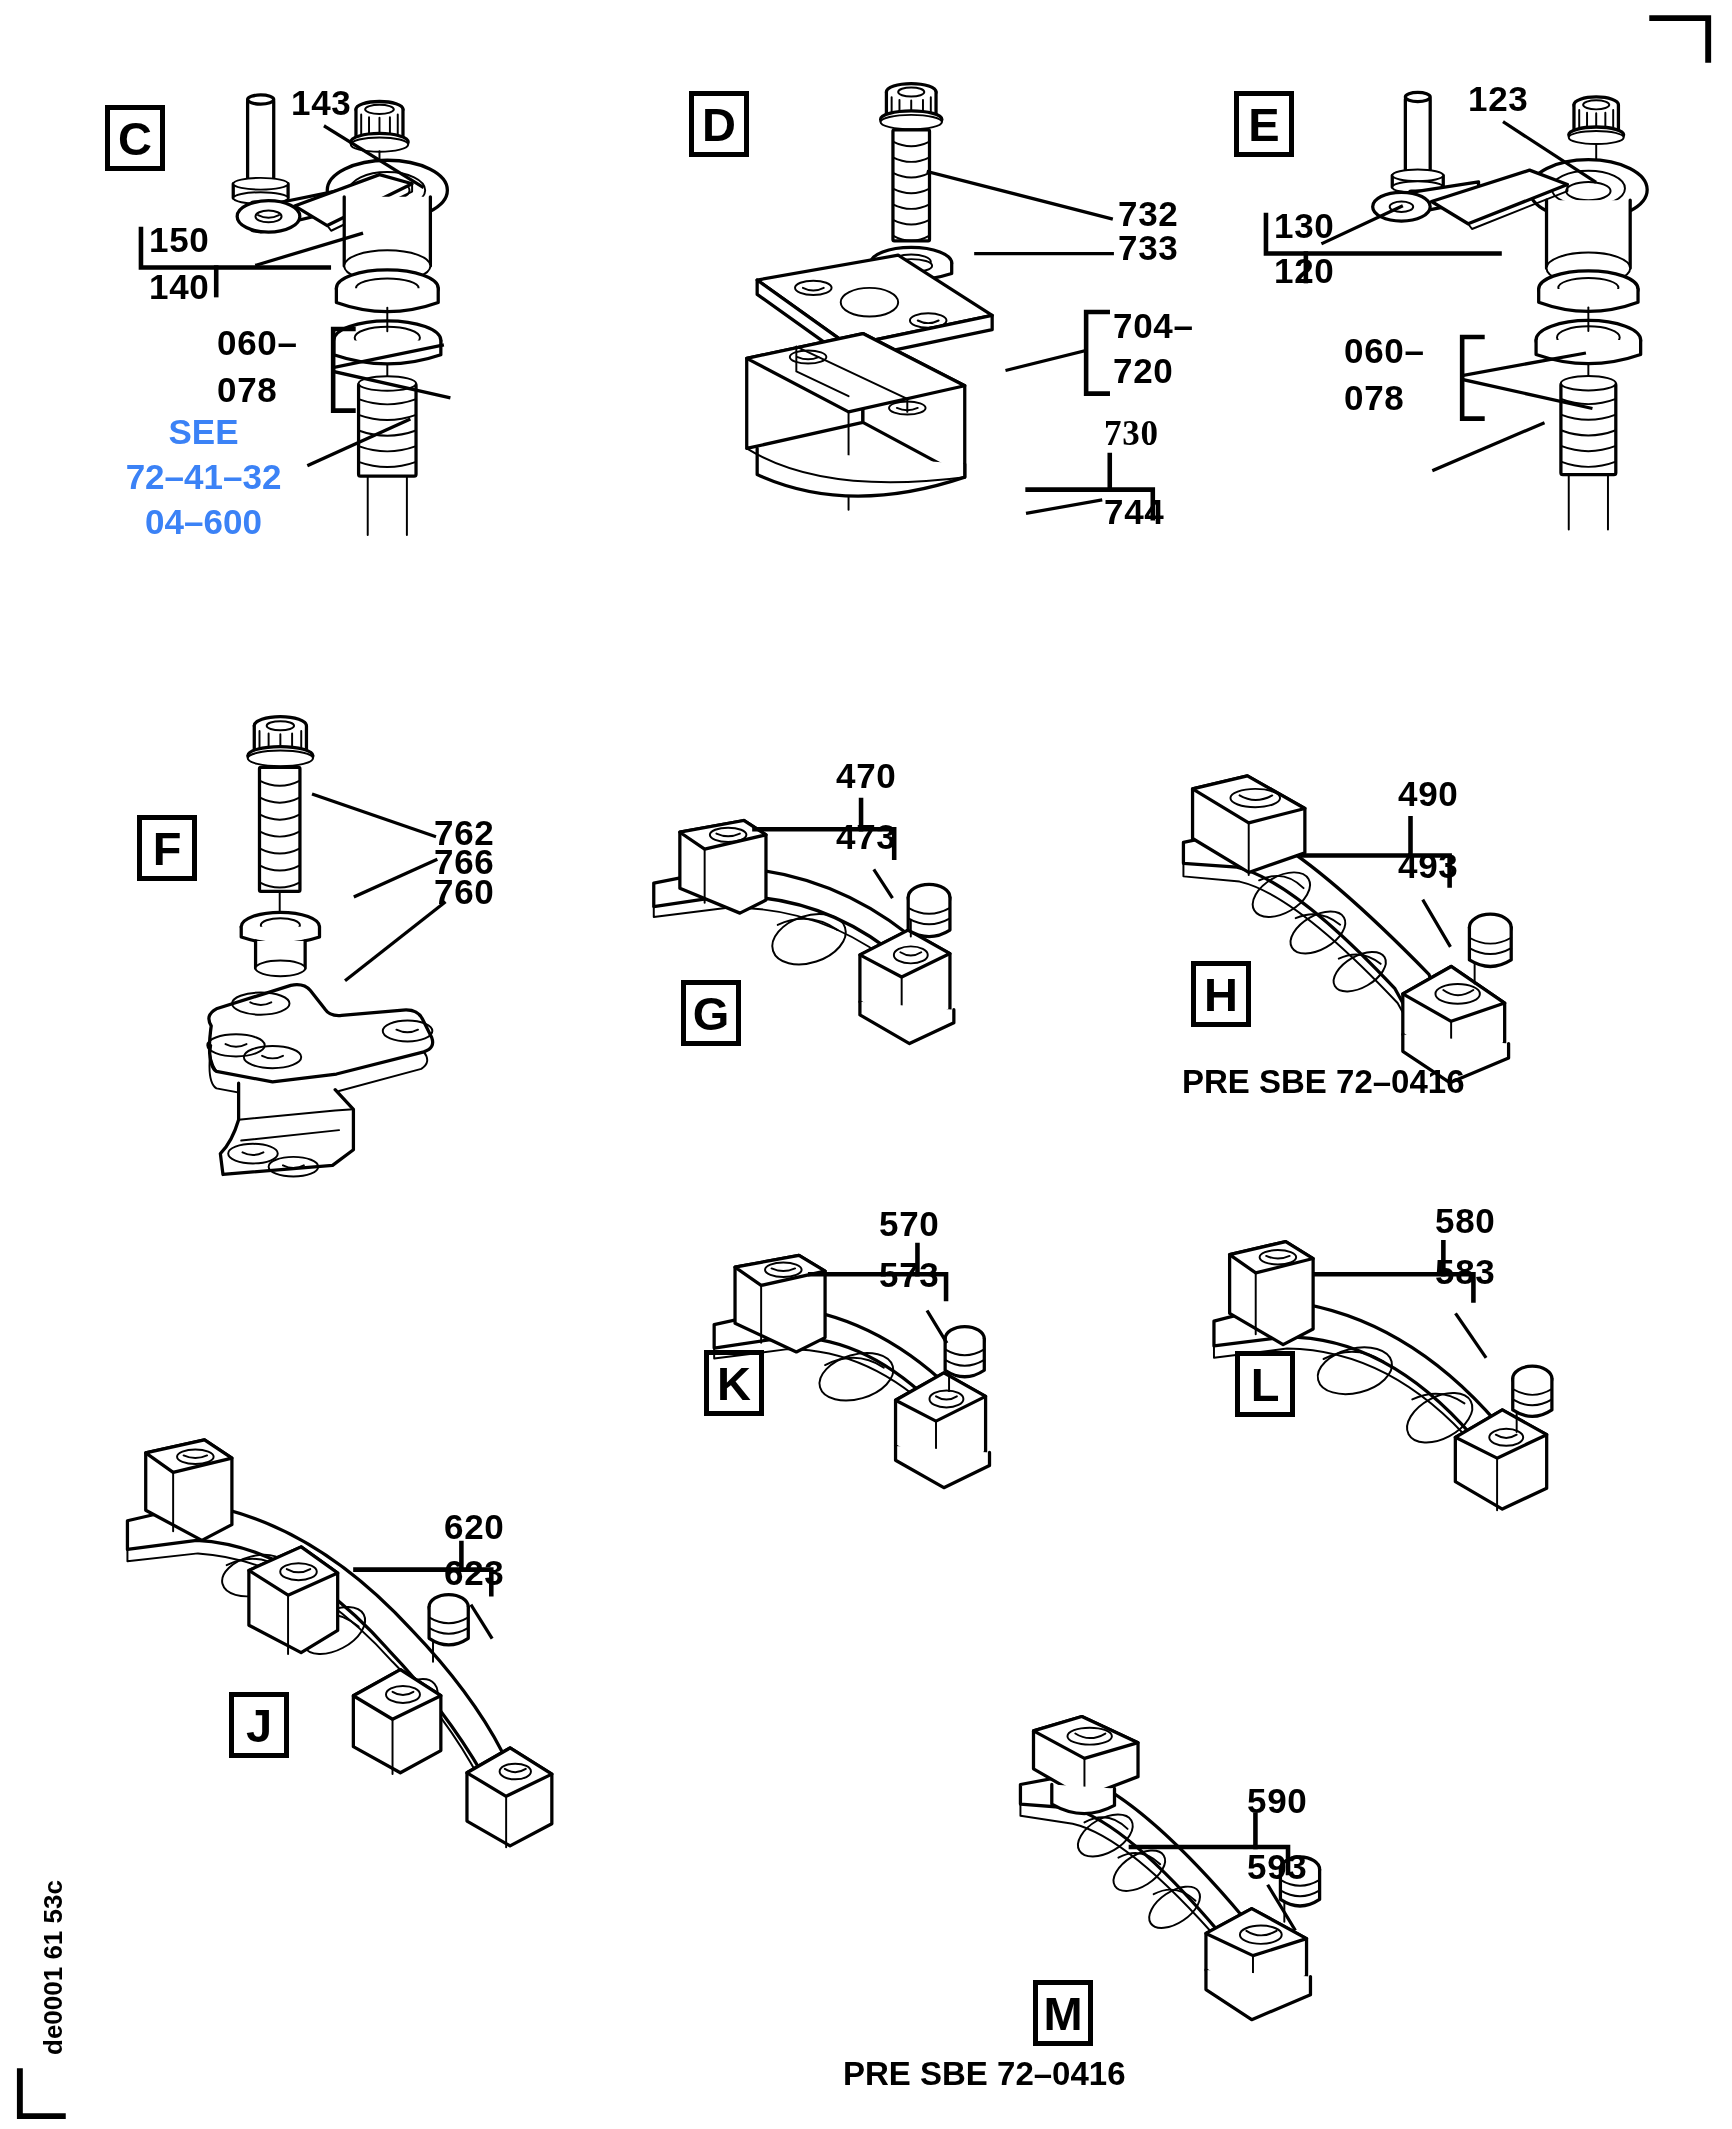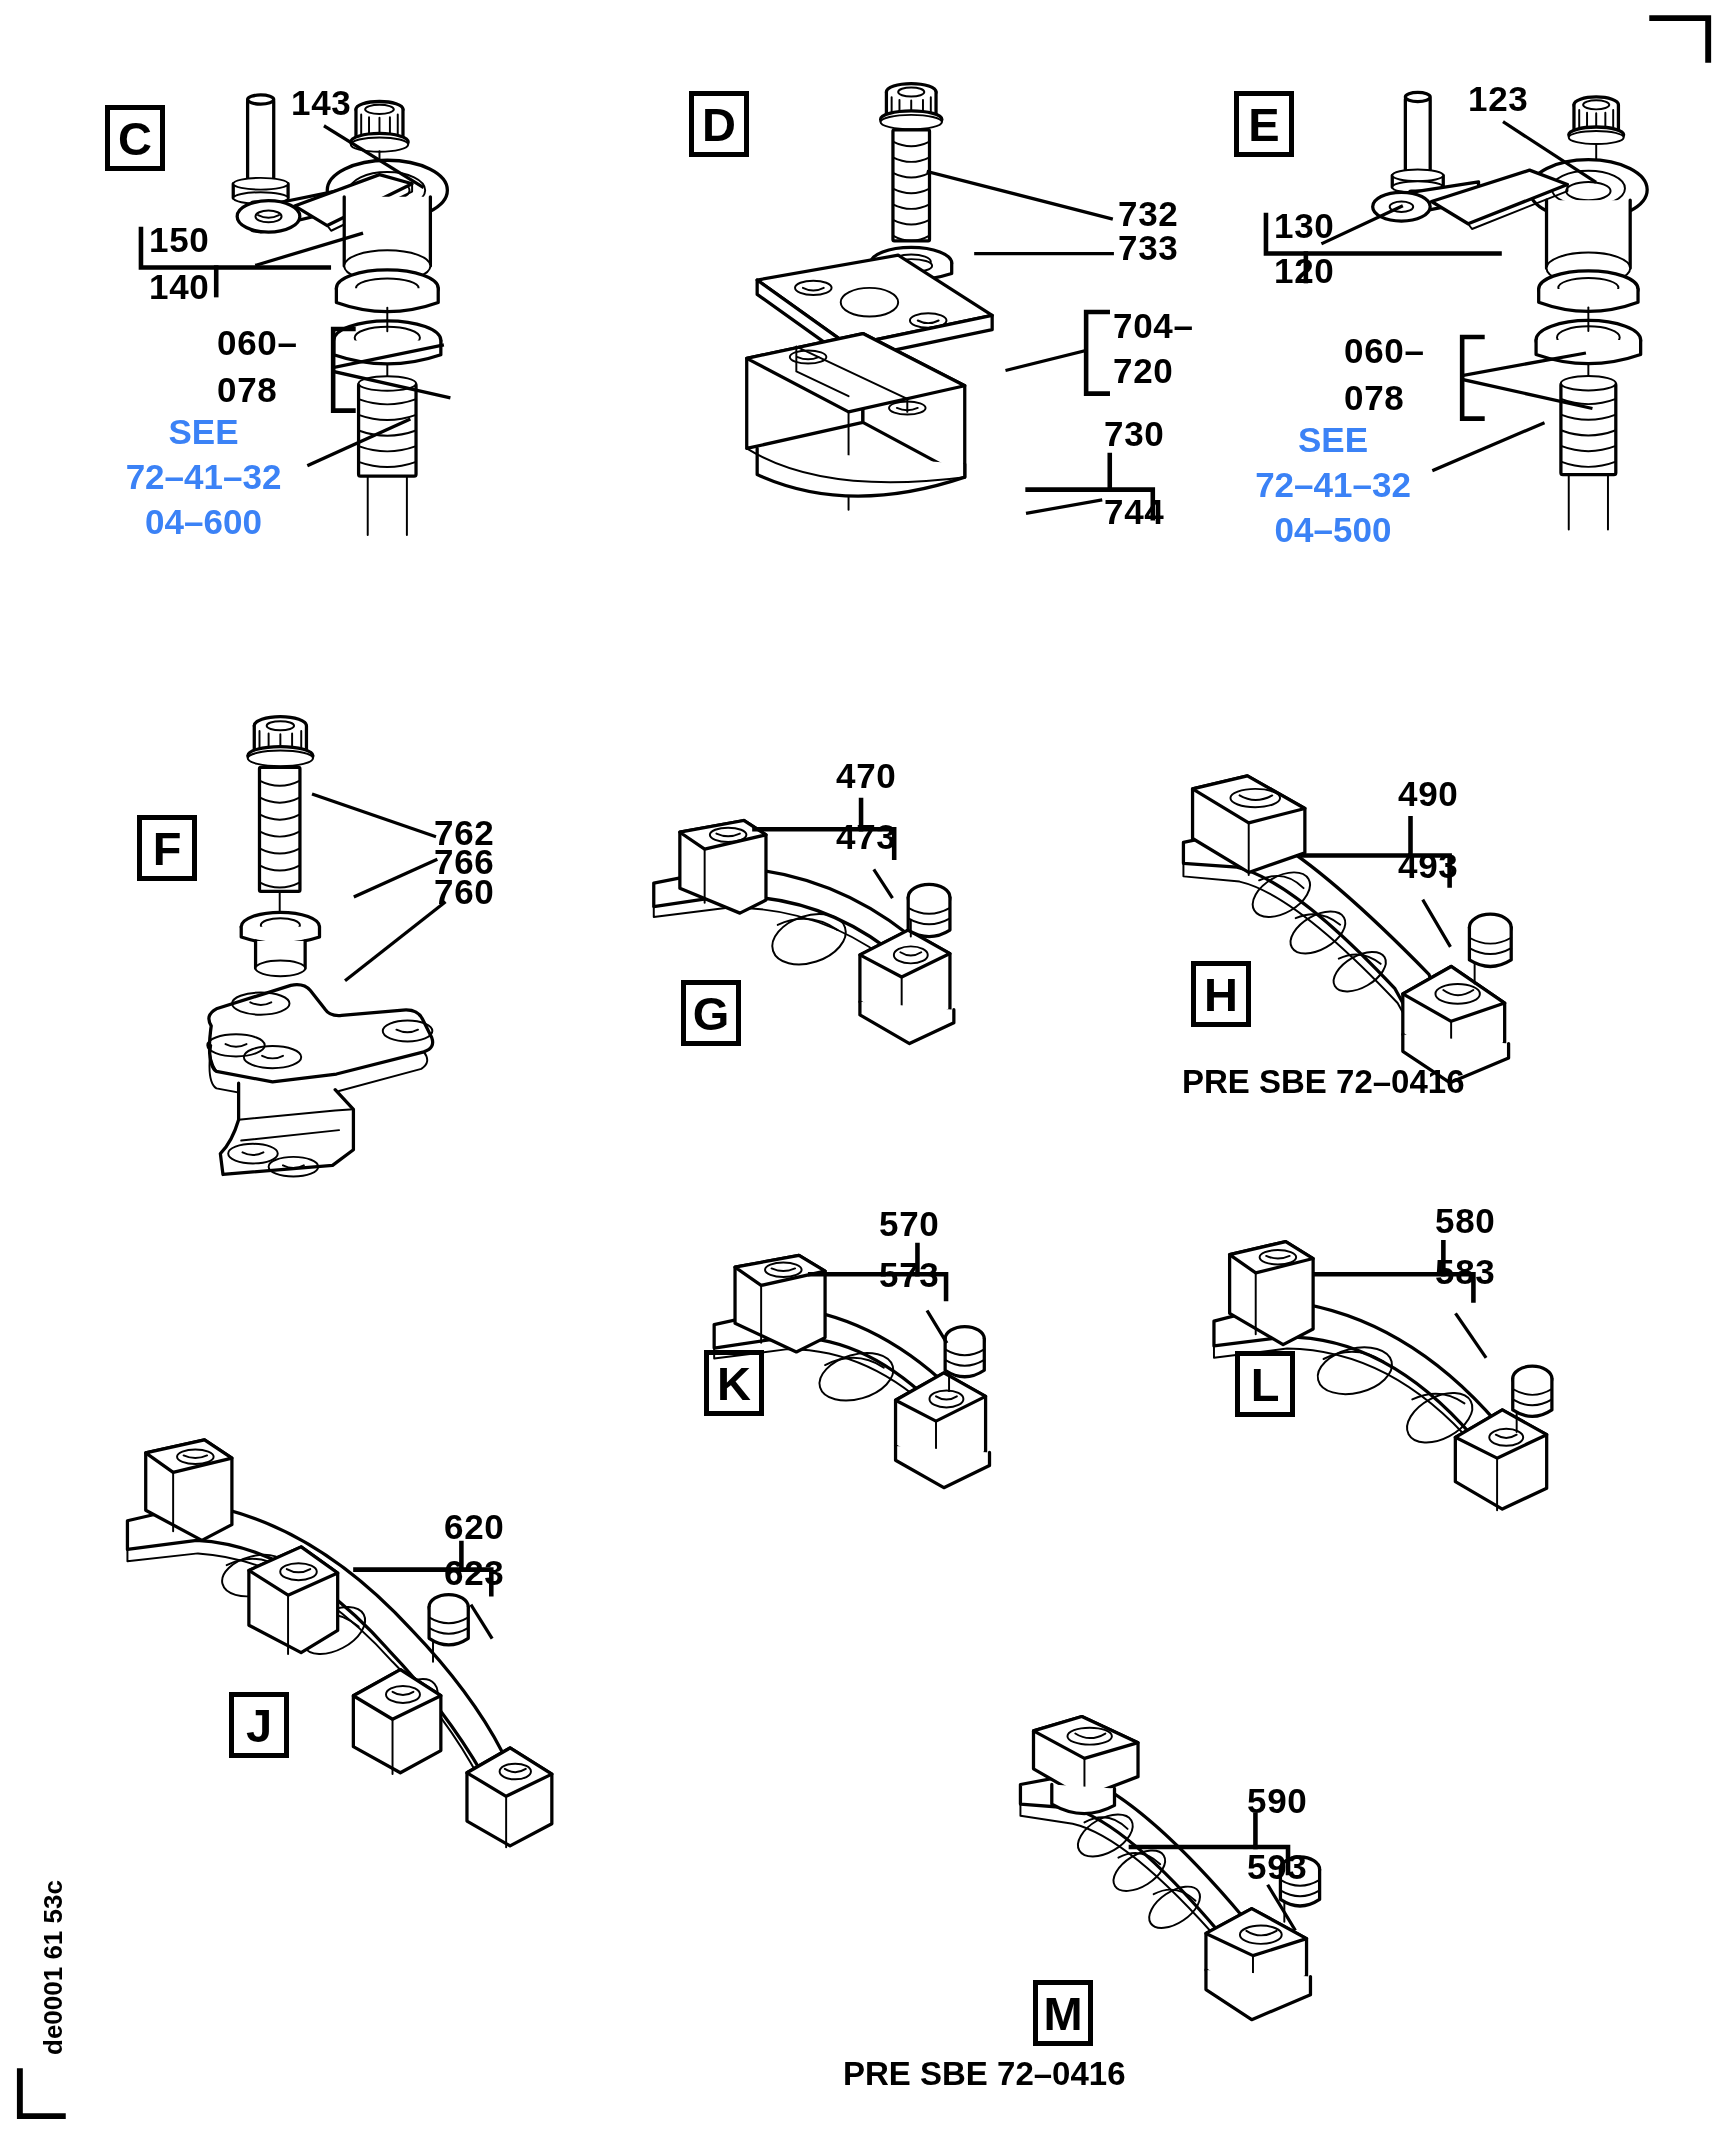--- a/index.html
+++ b/index.html
@@ -238,21 +238,21 @@
       <path class="lead" d="M 2 10 L 212 10"></path>
     </svg>
 
     <div class="abs num" style="left:460px; top:308px;">704–</div>
     <div class="abs num" style="left:460px; top:353px;">720</div>
     <svg class="abs" style="left:431px; top:310px;" width="131" height="98" viewBox="0 0 200 150">
       <path class="leadthick" d="M 36 3 L 3 3 L 3 128 L 36 128"></path>
       <path class="lead" d="M 3 62 L -118 92"></path>
     </svg>
 
-    <div class="abs num" style="left:451px; top:416px;">730</div>
+    <div class="abs num" style="left:451px; top:416px;font-family:Liberation Serif, serif;">730</div>
     <div class="abs num" style="left:451px; top:494px;">744</div>
     <svg class="abs" style="left:372px; top:453px;" width="163" height="72" viewBox="0 0 250 110">
       <path class="leadthick" d="M 130 3 L 130 56 L 196 56 L 196 100"></path>
       <path class="leadthick" d="M 130 56 L 4 56"></path>
       <path class="lead" d="M 116 72 L 4 92"></path>
     </svg>
   </div>
 
   <div class="abs" style="left:1209px; top:0px; width:523px; height:588px;">
 
@@ -326,23 +326,20 @@
     </svg>
 
     <div class="abs num" style="left:135px; top:333px;">060–</div>
     <div class="abs num" style="left:135px; top:380px;">078</div>
     <svg class="abs" style="left:251px; top:335px;" width="216" height="98" viewBox="0 0 330 150">
       <path class="leadthick" d="M 34 3 L 3 3 L 3 128 L 34 128"></path>
       <path class="lead" d="M 3 62 L 190 28"></path>
       <path class="lead" d="M 3 68 L 200 112"></path>
     </svg>
 
-    <div class="abs seeblock" style="left:6.5px; top:418px; width:235px;"><span>SEE</span>
-<span>72–41–32</span>
-<span>04–500</span></div>
     <svg class="abs" style="left:223px; top:422px;" width="131" height="52" viewBox="0 0 200 80">
       <path class="lead" d="M 2 74 L 170 2"></path>
     </svg>
   </div>
 
   <div class="abs" style="left:85px; top:673px; width:457px; height:510px;">
 
     <div class="abs letterbox" style="left:52px; top:142px;">F</div>
 
     <svg class="abs" style="left:91px; top:26px;" width="287" height="497" viewBox="0 0 440 760">

